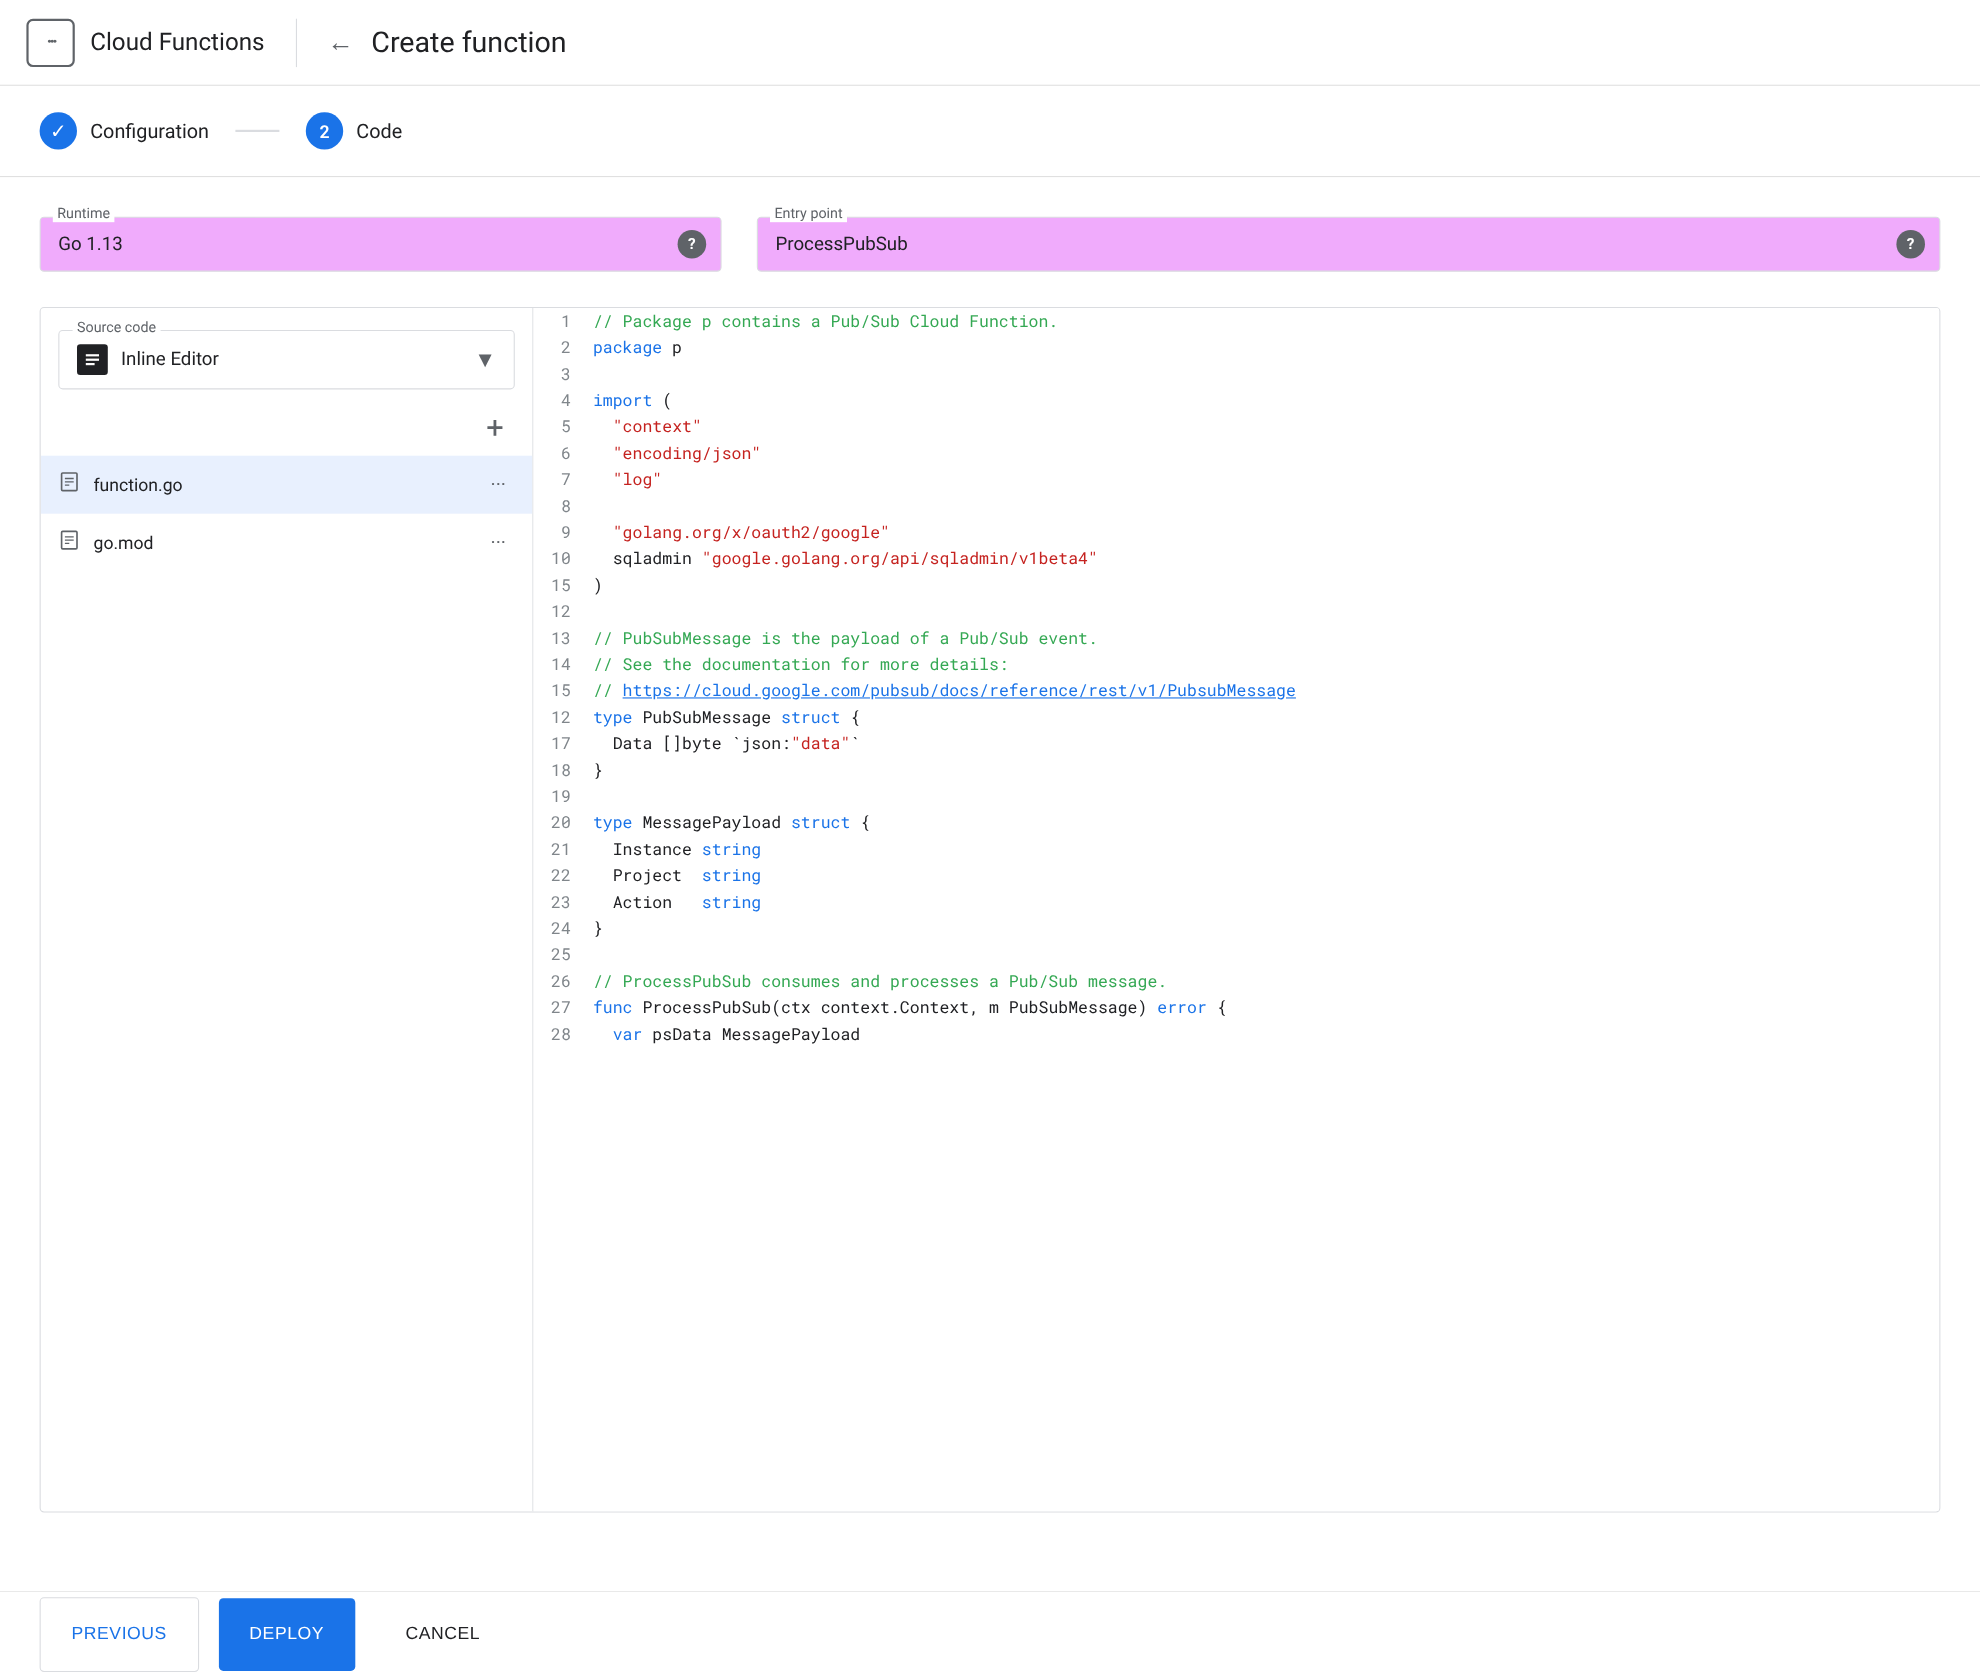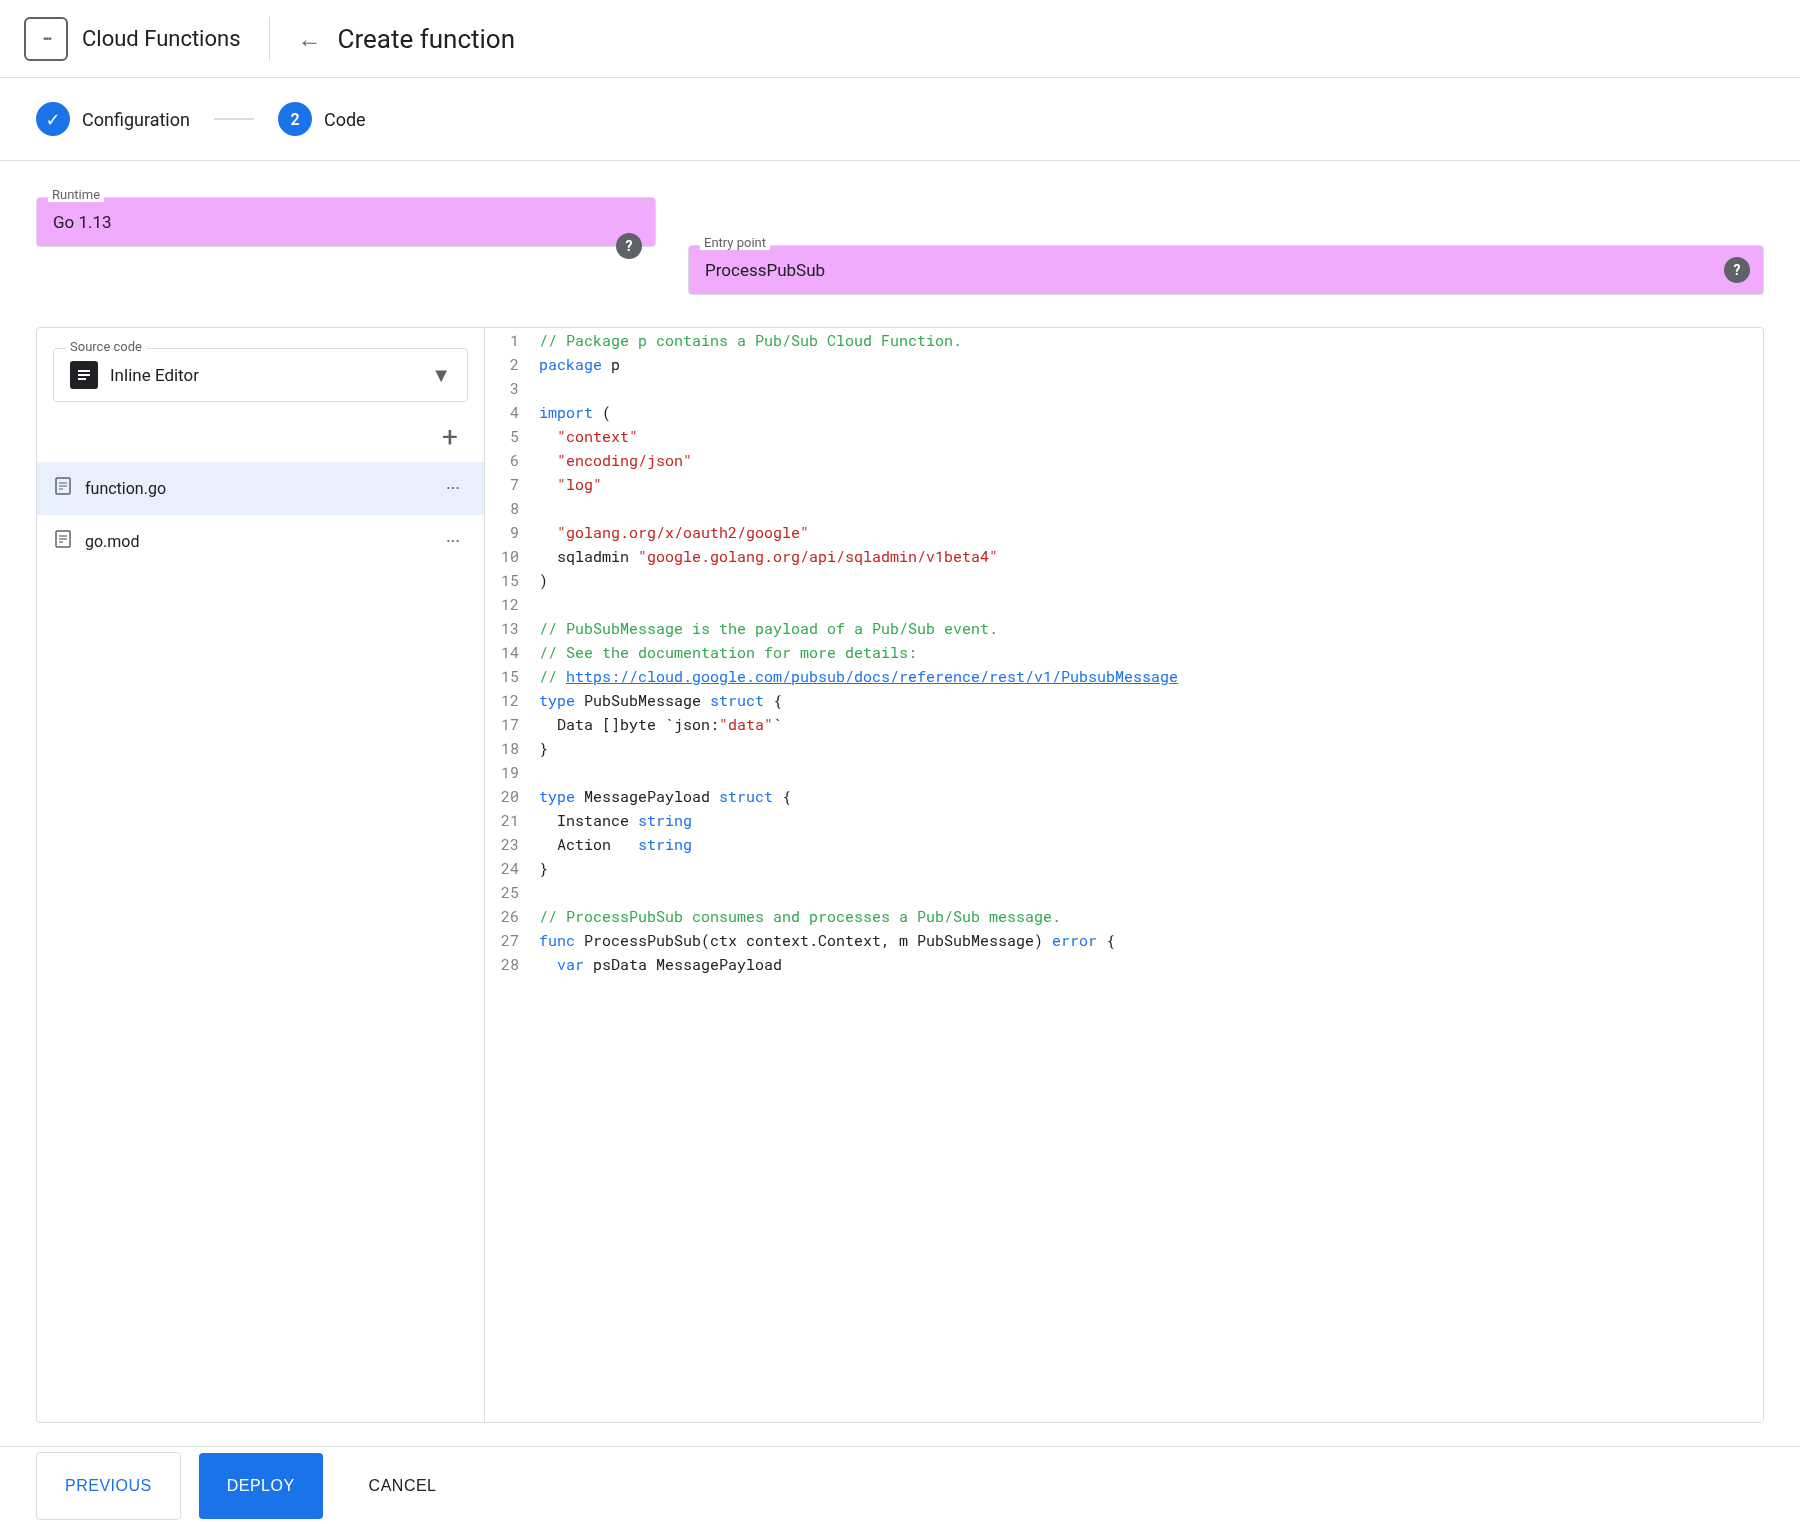--- a/index.html
+++ b/index.html
@@ -393,21 +393,21 @@
 
   <div class="form-row">
     <div class="form-group runtime" style="position:relative;">
       <div class="form-control-value">
         <span class="form-label">Runtime</span>
         <span>Go 1.13</span>
         <span class="dropdown-arrow">▼</span>
         <span class="help-icon">?</span>
       </div>
     </div>
-    <div class="form-group entrypoint" style="position:relative;margin-top:48px;">
+    <div class="form-group entrypoint" style="position:relative;">
       <div class="form-control-value">
         <span class="form-label">Entry point</span>
         <span>ProcessPubSub</span>
         <span class="help-icon">?</span>
       </div>
     </div>
   </div>
 
   <div class="editor-row">
 
@@ -540,20 +540,24 @@
     </tr>
             <tr>
       <td class="line-num">20</td>
       <td class="line-code"><span class="c-keyword">type</span> MessagePayload <span class="c-keyword">struct</span> {</td>
     </tr>
             <tr>
       <td class="line-num">21</td>
       <td class="line-code">  Instance <span class="c-keyword">string</span></td>
     </tr>
             <tr>
+      <td class="line-num">22</td>
+      <td class="line-code">  Project  <span class="c-keyword">string</span></td>
+    </tr>
+            <tr>
       <td class="line-num">23</td>
       <td class="line-code">  Action   <span class="c-keyword">string</span></td>
     </tr>
             <tr>
       <td class="line-num">24</td>
       <td class="line-code">}</td>
     </tr>
             <tr>
       <td class="line-num">25</td>
       <td class="line-code"></td>

